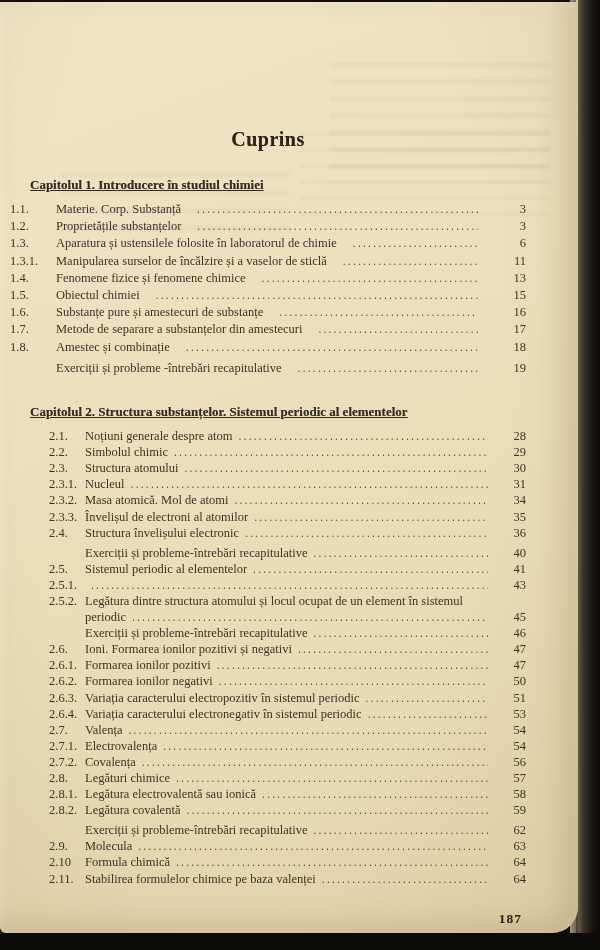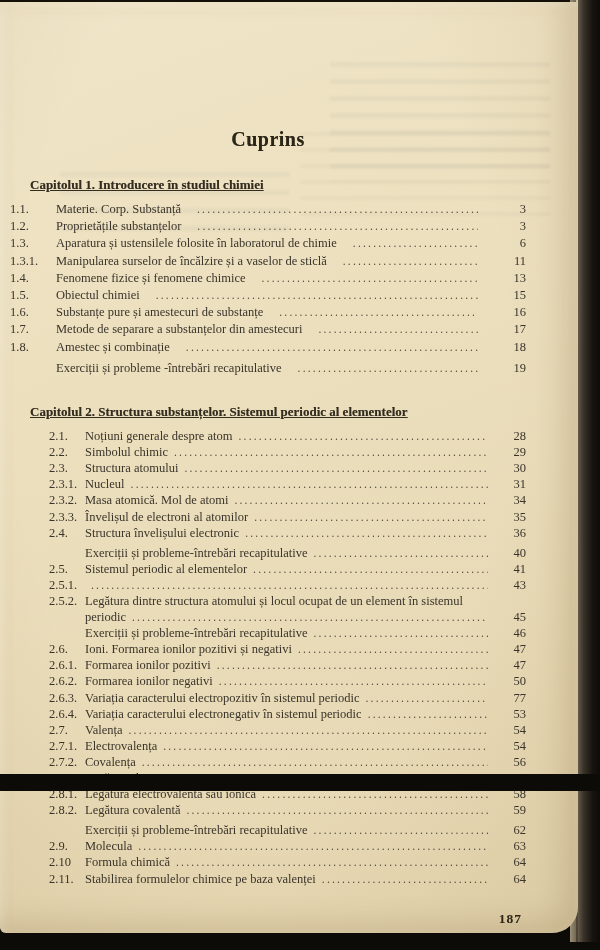--- a/index.html
+++ b/index.html
@@ -3,21 +3,21 @@
 <meta charset="utf-8">
 <style>
   html,body{margin:0;padding:0;}
   body{
     width:600px;height:950px;
     background:#0d0b08;
     font-family:"Liberation Serif","DejaVu Serif",serif;
     overflow:hidden;
     position:relative;
   }
-  .scan{position:absolute;inset:0;width:600px;height:791px;}
+  .scan{position:absolute;inset:0;width:600px;height:950px;}
   
   .book-edge{
     position:absolute;top:0;right:0;width:30px;height:942px;
     background:linear-gradient(90deg,#9a8f76 0%,#6e6452 22%,#3a332a 45%,#171310 75%,#0d0b08 100%);
   }
   .book-edge .edge-line{
     position:absolute;top:0;left:6px;width:2px;height:100%;
     background:linear-gradient(180deg,#cfc4a4,#8d8068 60%,#4c4336);
   }
   
@@ -257,21 +257,21 @@
             <div class="row">
               <span class="num">2.6.2.</span>
               <span class="title">Formarea ionilor negativi</span>
               <span class="leader"></span>
               <span class="pagenum">50</span>
             </div>
             <div class="row">
               <span class="num">2.6.3.</span>
               <span class="title">Variația caracterului electropozitiv în sistemul periodic</span>
               <span class="leader"></span>
-              <span class="pagenum">77</span>
+              <span class="pagenum">51</span>
             </div>
             <div class="row">
               <span class="num">2.6.4.</span>
               <span class="title">Variația caracterului electronegativ în sistemul periodic</span>
               <span class="leader"></span>
               <span class="pagenum">53</span>
             </div>
             <div class="row">
               <span class="num">2.7.</span>
               <span class="title">Valența</span>

